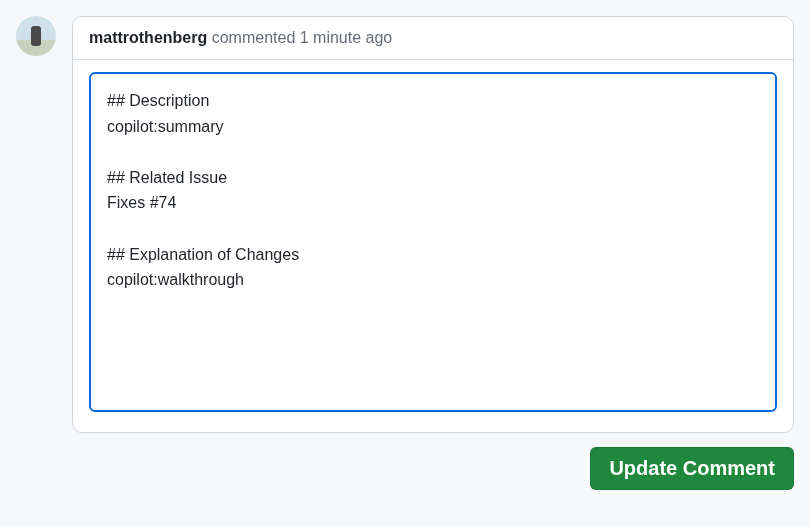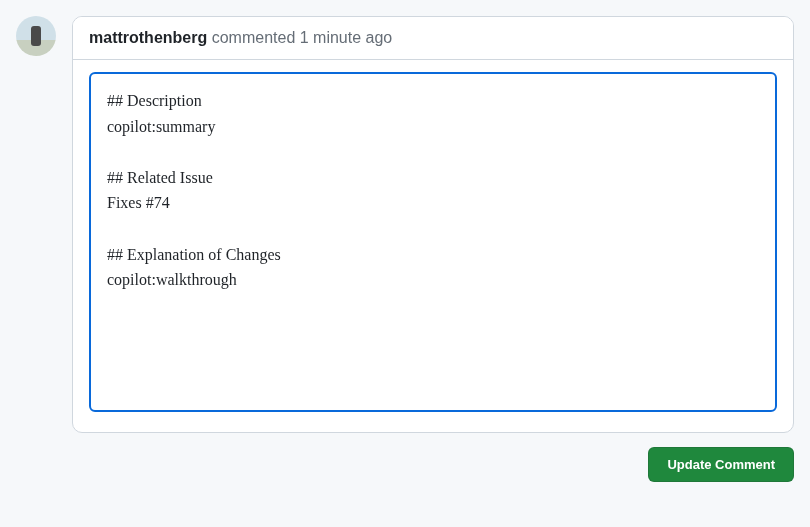--- a/index.html
+++ b/index.html
@@ -57,42 +57,42 @@
     }
     .comment-body-wrap {
       padding: 12px 16px 16px 16px;
     }
     .comment-textarea {
       width: 100%;
       min-height: 340px;
       border: 2px solid #0969da;
       border-radius: 6px;
       padding: 14px 16px;
-      font-family: Liberation Serif, serif;
+      font-family: Liberation Sans, sans-serif;
       font-size: 16px;
       line-height: 1.6;
       color: #1f2328;
       resize: none;
       outline: none;
       background: #ffffff;
       white-space: pre-wrap;
     }
     .actions {
       margin-top: 14px;
       display: flex;
       justify-content: flex-end;
       padding-right: 0;
     }
     .update-button {
       background: #1f883d;
       color: #ffffff;
       border: 1px solid rgba(31, 35, 40, 0.15);
       border-radius: 6px;
       padding: 9px 18px;
-      font-size: 13px;
+      font-size: 20px;
       font-weight: 600;
       cursor: pointer;
       font-family: inherit;
     }
   </style>
 </head>
 <body>
 
 <div class="comment-container">
   <div class="avatar"></div>

